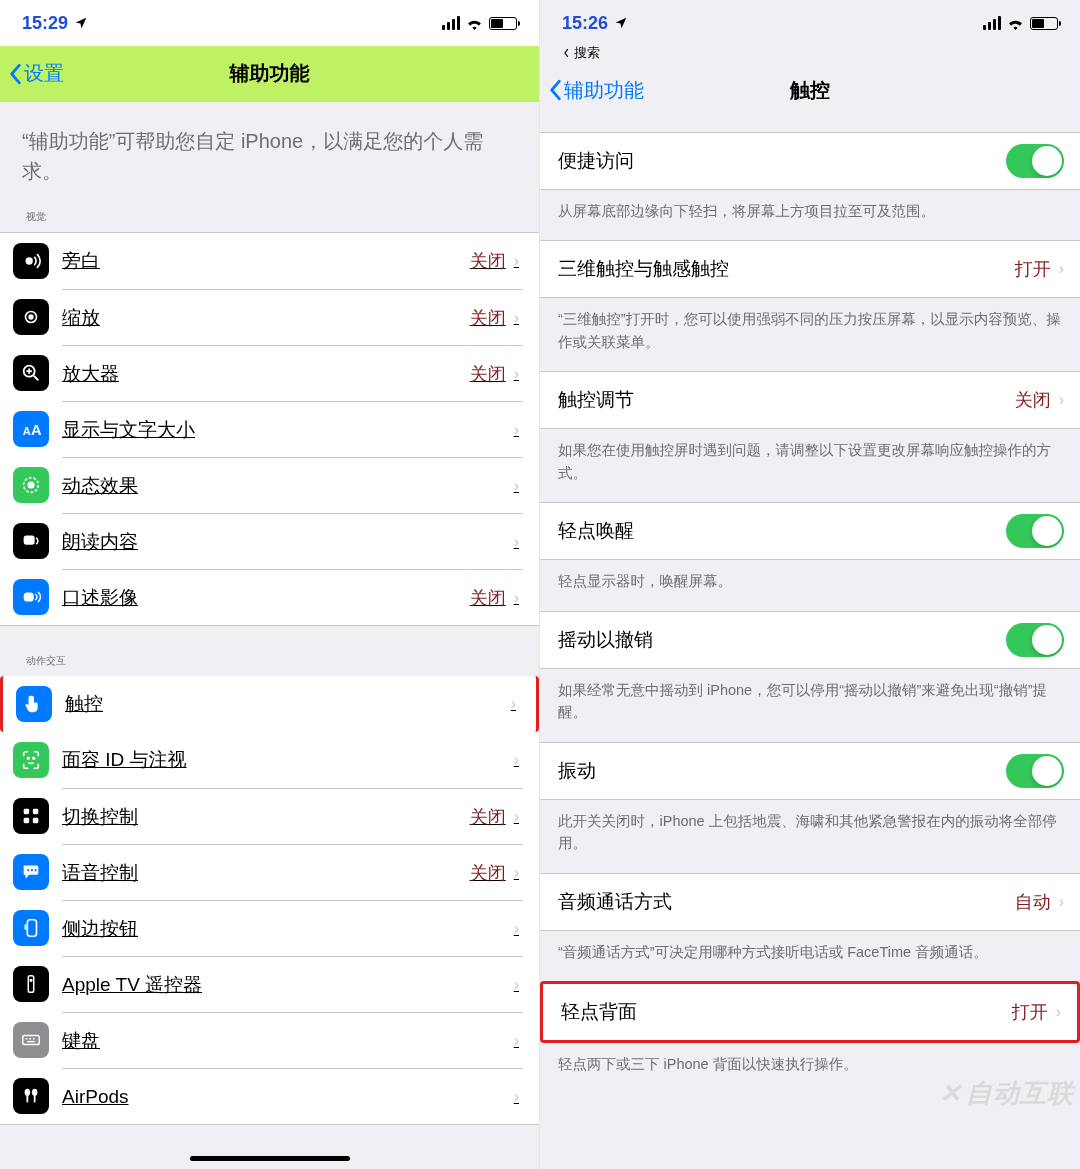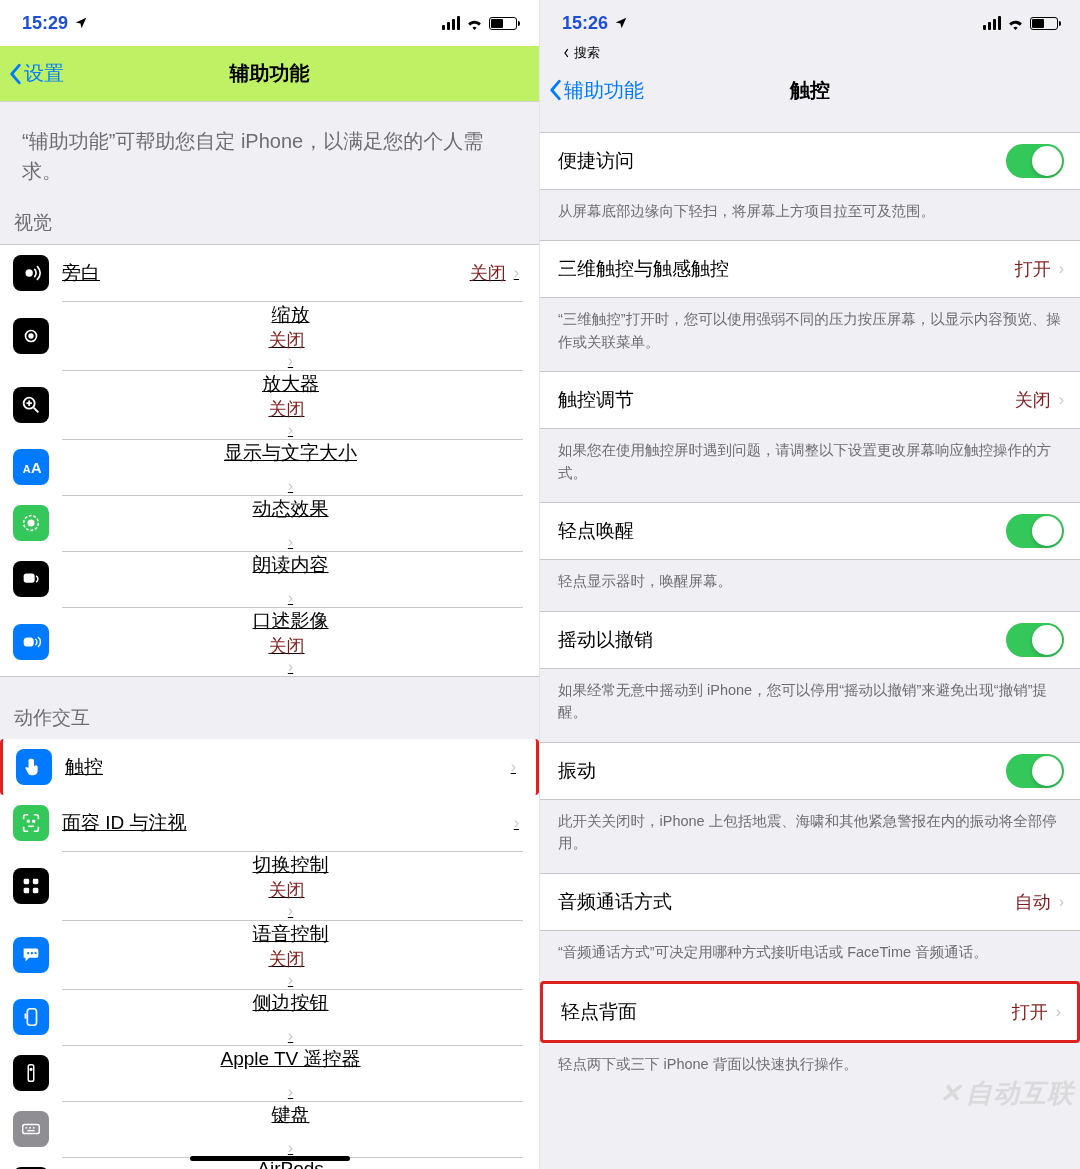--- a/index.html
+++ b/index.html
@@ -35,24 +35,24 @@
   .navbar { height: 56px; display:flex; align-items:center; position:relative; border-bottom:1px solid #d1d1d6; }
   .navbar.white { background:#bef264; }
   .navbar.gray { background:#efeff4; }
   .back { position:absolute; left:8px; display:flex; align-items:center; color:#007aff; font-size:20px; }
   .back svg { margin-right:2px; }
   .nav-title { width:100%; text-align:center; font-size:20px; font-weight:600; color:#000; }
 
   
   .content { flex:1; overflow:hidden; }
   .intro { font-size:20px; color:#6d6d72; padding:24px 22px 18px; line-height:1.5; }
-  .section-header { font-size:19px; color:#6d6d72; padding:6px 14px 8px; }
+  .section-header { font-size:10px; color:#6d6d72; padding:6px 26px 8px; }
   .group { background:#fff; border-top:0.5px solid #c8c7cc; border-bottom:0.5px solid #c8c7cc; }
   .row { display:flex; align-items:center; min-height:56px; padding:0 16px 0 0; position:relative; }
-  .row + .row .row-body { border-top:0.5px solid #c8c7cc;flex-direction:column; }
+  .row + .row .row-body { border-top:0.5px solid #c8c7cc; }
   .row .row-body { flex:1; display:flex; align-items:center; min-height:56px; padding-right:4px;text-decoration:underline; }
   .icon-wrap { width:62px; display:flex; justify-content:center; }
   .app-icon { width:36px; height:36px; border-radius:8px; display:flex; align-items:center; justify-content:center; color:#fff; flex-shrink:0; }
   .app-icon svg { width:22px; height:22px; }
   .label { flex:1; font-size:19px; color:#000; }
   .value { font-size:18px; color:#7f1d1d; margin-right:8px; }
   .chev { color:#c7c7cc; }
   .row.noicon { padding-left:18px; }
   .footer-note { font-size:14.5px; color:#6d6d72; padding:10px 18px 18px; line-height:1.55; }
 

